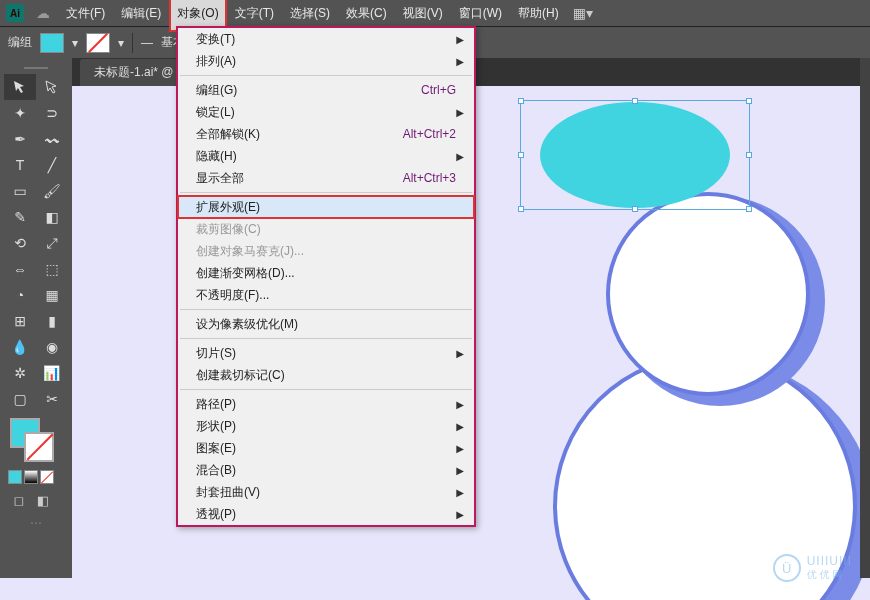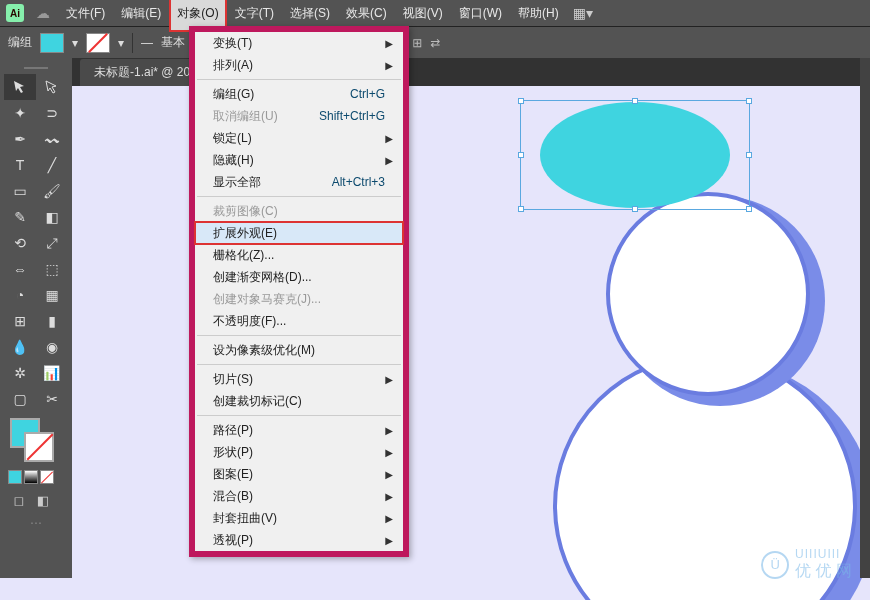--- a/index.html
+++ b/index.html
@@ -1,18 +1,18 @@
 <!DOCTYPE html>
 <html><head>
 <meta charset="utf-8">
 <style>
 *{margin:0;padding:0;box-sizing:border-box;font-family:"Microsoft YaHei",sans-serif;font-size:12px;user-select:none}
 body{background:#e6e5fb;width:870px;height:600px;overflow:hidden;position:relative}
 .menubar{height:26px;background:#535353;display:flex;align-items:center;padding-left:6px;color:#e8e8e8}
-.ai-logo{width:18px;height:18px;background:#86efac;border-radius:3px;display:flex;align-items:center;justify-content:center;color:#2a0a00;font-weight:bold;font-size:10px;margin-right:4px}
+.ai-logo{width:18px;height:18px;background:#0f766e;border-radius:3px;display:flex;align-items:center;justify-content:center;color:#2a0a00;font-weight:bold;font-size:10px;margin-right:4px}
 .cloud-icon{color:#999;margin:0 8px;font-size:14px}
 .menubar .mi{padding:15px 8px;cursor:pointer}
 .menubar .mi.active{background:#d9d9d9;color:#222;border:2px solid #d33;padding:8px 6px}
 .menu-icons{display:flex;align-items:center;gap:10px;margin-left:6px}
 .menu-icons span{color:#ccc;font-size:14px}
 .optbar{height:32px;background:#535353;display:flex;align-items:center;padding:0 8px;color:#ddd;gap:8px;border-top:1px solid #222}
 .optbar .lbl{color:#ddd}
 .swatch{width:24px;height:20px;background:#3fd4e0;border:1px solid #888}
 .nostroke{width:24px;height:20px;background:#fff;position:relative;border:1px solid #888}
 .nostroke::after{content:"";position:absolute;width:26px;height:2px;background:#e33;top:8px;left:-2px;transform:rotate(-45deg)}
@@ -41,25 +41,25 @@
 .modes span{width:18px;height:16px;display:flex;align-items:center;justify-content:center;color:#ccc;font-size:13px}
 .dots{text-align:center;color:#888;margin-top:4px}
 .canvas{position:absolute;left:80px;top:86px;right:0;bottom:0;background:#e6e5fb}
 .artwork{position:absolute;left:400px;top:60px}
 .selbox{position:absolute;left:520px;top:100px;width:230px;height:110px;border:1px solid #5aa8e0}
 .selbox .h{position:absolute;width:6px;height:6px;background:#fff;border:1px solid #5aa8e0}
 .selbox .h.tl{left:-3px;top:-3px}.selbox .h.tr{right:-3px;top:-3px}.selbox .h.bl{left:-3px;bottom:-3px}.selbox .h.br{right:-3px;bottom:-3px}
 .selbox .h.tm{left:50%;top:-3px;margin-left:-3px}.selbox .h.bm{left:50%;bottom:-3px;margin-left:-3px}
 .selbox .h.ml{left:-3px;top:50%;margin-top:-3px}.selbox .h.mr{right:-3px;top:50%;margin-top:-3px}
 .ellipse{position:absolute;left:540px;top:102px;width:190px;height:106px;background:#3fd4e0;border-radius:50%}
-.dropdown{position:absolute;left:189px;top:26px;width:220px;background:#f0f0f0;border:6px solid #be185d;box-shadow:2px 2px 6px rgba(0,0,0,.3);z-index:20}
+.dropdown{position:absolute;left:176px;top:26px;width:300px;background:#f0f0f0;border:2px solid #be185d;box-shadow:2px 2px 6px rgba(0,0,0,.3);z-index:20}
 .dropdown .ditem{height:22px;display:flex;align-items:center;padding:0 18px;color:#222;position:relative}
 .dropdown .ditem.disabled{color:#999}
 .dropdown .ditem.hl{background:#d8e8f8;outline:2px solid #d33;outline-offset:-1px}
-.dropdown .ditem .sc{position:absolute;right:18px;color:#0c4a6e}
+.dropdown .ditem .sc{position:absolute;right:18px;color:#701a75}
 .dropdown .ditem .arr{position:absolute;right:10px;color:#333;font-size:10px}
 .dropdown .dsep{height:1px;background:#ccc;margin:3px 2px}
 .rpanel{position:absolute;right:0;top:58px;width:10px;height:520px;background:#424242;z-index:4}
 .watermark{position:absolute;right:18px;bottom:18px;color:#7ab8e8;opacity:.55;font-size:11px;display:flex;align-items:center;gap:6px}
 .watermark .wm-logo{width:28px;height:28px;border:2px solid #7ab8e8;border-radius:50%;display:flex;align-items:center;justify-content:center;font-size:13px}
 </style>
 </head>
 <body>
 
 <div class="menubar">
@@ -205,30 +205,29 @@
   <div class="h bl"></div>
     <div class="h bm"></div>
     <div class="h br"></div>
 </div>
 
 <div class="dropdown" id="dd">
     <div class="ditem">变换(T)<span class="arr">▶</span></div>
     <div class="ditem">排列(A)<span class="arr">▶</span></div>
     <div class="dsep"></div>
     <div class="ditem">编组(G)<span class="sc">Ctrl+G</span></div>
-    <div class="ditem disabled">取消编组(U)<span class="sc">Shift+Ctrl+G</span></div>
     <div class="ditem">锁定(L)<span class="arr">▶</span></div>
+    <div class="ditem">全部解锁(K)<span class="sc">Alt+Ctrl+2</span></div>
     <div class="ditem">隐藏(H)<span class="arr">▶</span></div>
     <div class="ditem">显示全部<span class="sc">Alt+Ctrl+3</span></div>
     <div class="dsep"></div>
+    <div class="ditem hl">扩展外观(E)</div>
     <div class="ditem disabled">裁剪图像(C)</div>
-    <div class="ditem hl">扩展外观(E)</div>
-    <div class="ditem">栅格化(Z)...</div>
+    <div class="ditem disabled">创建对象马赛克(J)...</div>
     <div class="ditem">创建渐变网格(D)...</div>
-    <div class="ditem disabled">创建对象马赛克(J)...</div>
     <div class="ditem">不透明度(F)...</div>
     <div class="dsep"></div>
     <div class="ditem">设为像素级优化(M)</div>
     <div class="dsep"></div>
     <div class="ditem">切片(S)<span class="arr">▶</span></div>
     <div class="ditem">创建裁切标记(C)</div>
     <div class="dsep"></div>
     <div class="ditem">路径(P)<span class="arr">▶</span></div>
     <div class="ditem">形状(P)<span class="arr">▶</span></div>
     <div class="ditem">图案(E)<span class="arr">▶</span></div>
@@ -236,15 +235,15 @@
     <div class="ditem">封套扭曲(V)<span class="arr">▶</span></div>
     <div class="ditem">透视(P)<span class="arr">▶</span></div>
   </div>
 
 <div class="rpanel"></div>
 
 <div class="watermark">
   <div class="wm-logo">Ü</div>
   <div>
     <div style="font-weight:normal;letter-spacing:1px">UIIIUIII</div>
-    <div style="font-size:16px">优 优 网</div>
+    <div style="font-size:10px">优 优 网</div>
   </div>
 </div>
 
 </body></html>

